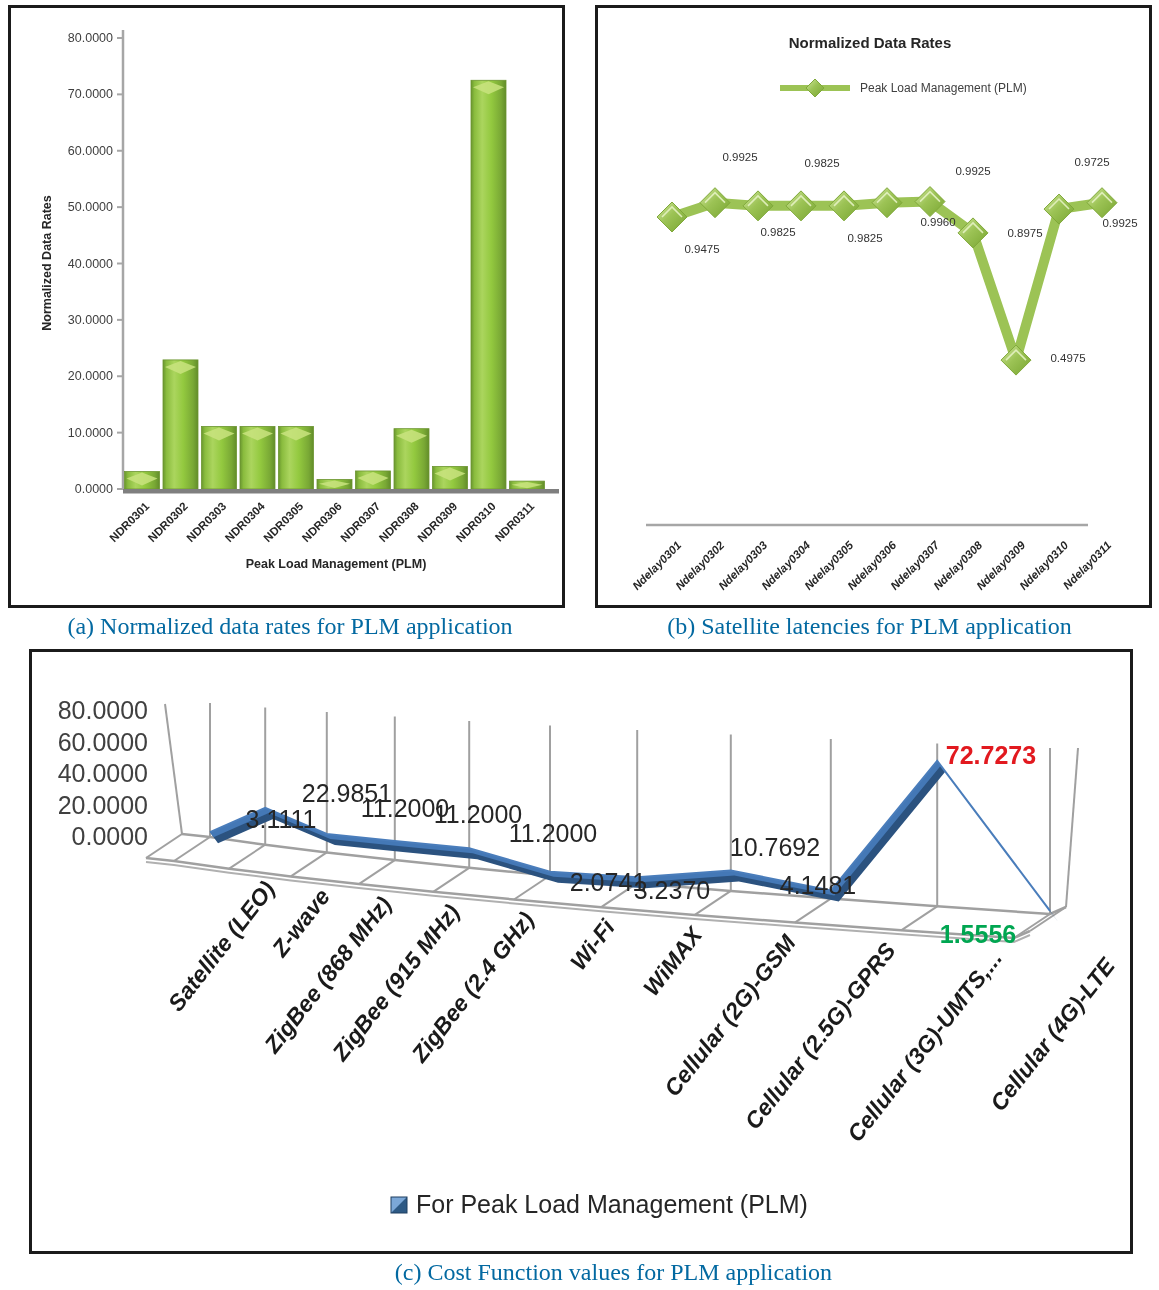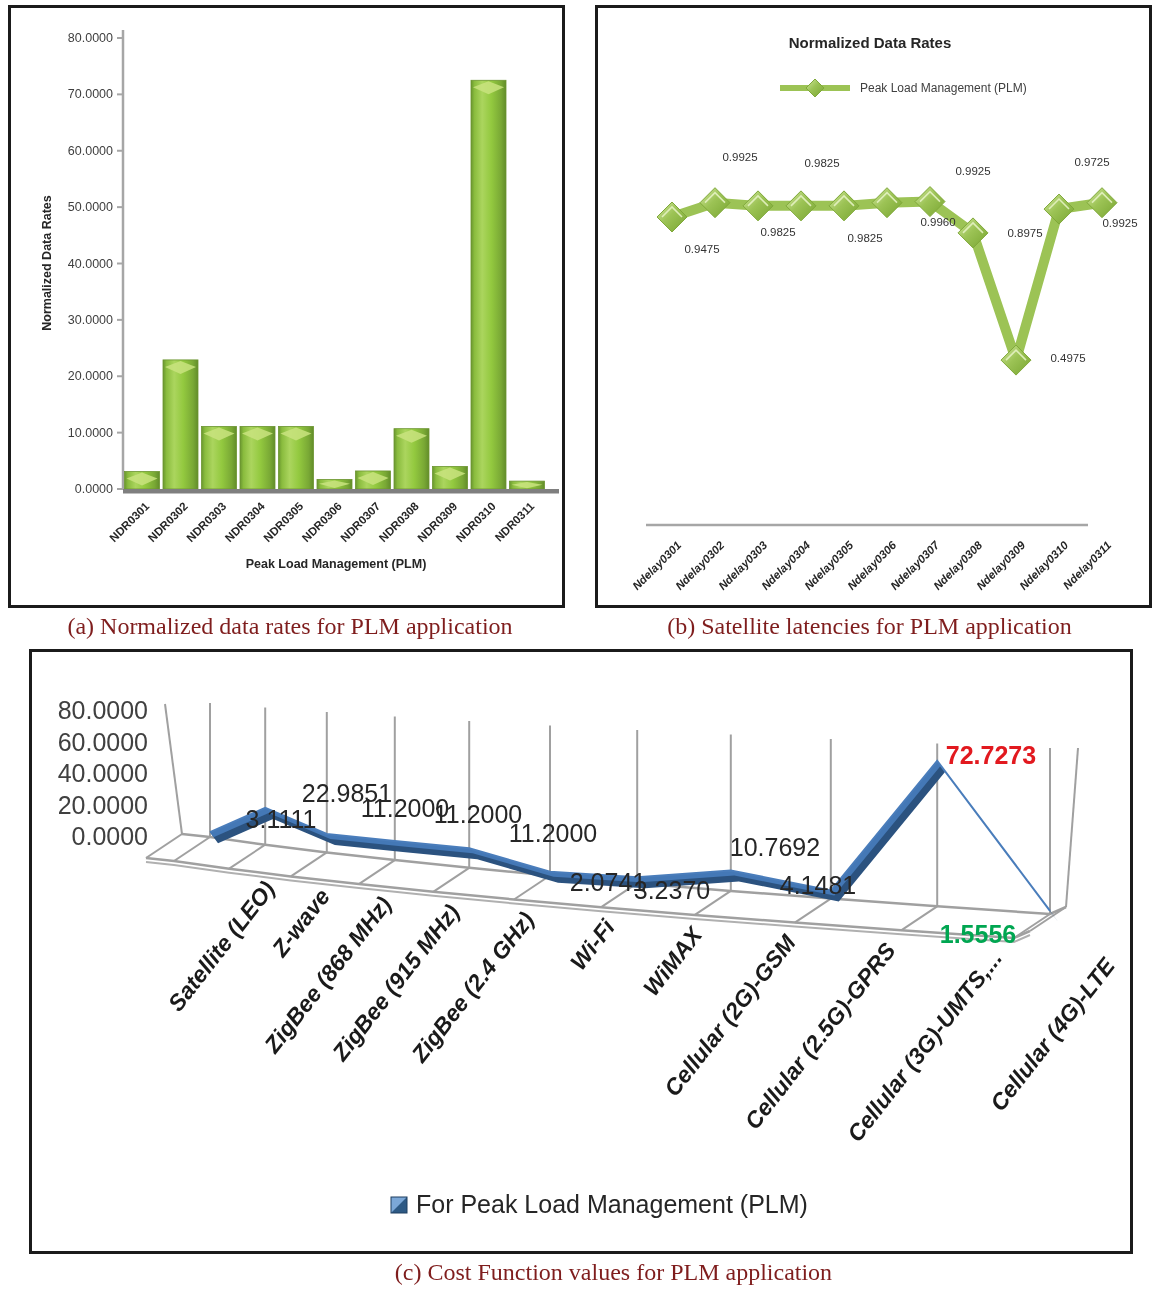--- a/index.html
+++ b/index.html
@@ -1,21 +1,21 @@
 <!DOCTYPE html>
 <html><head>
 <meta charset="utf-8">
 <style>
   html,body{margin:0;padding:0;background:#ffffff;}
   body{width:1159px;height:1290px;position:relative;font-family:"Liberation Sans",sans-serif;}
   .panel{position:absolute;background:#ffffff;border:3px solid #1b1b1b;box-sizing:border-box;overflow:hidden;}
   #panel-a{left:8px;top:5px;width:557px;height:603px;}
   #panel-b{left:595px;top:5px;width:557px;height:603px;}
   #panel-c{left:29px;top:649px;width:1104px;height:605px;}
-  .caption{position:absolute;font-family:"Liberation Serif",serif;font-size:24px;color:#7f1d1d;text-align:center;}
+  .caption{position:absolute;font-family:"Liberation Serif",serif;font-size:24px;color:#0369a1;text-align:center;}
   #cap-a{left:0;top:613px;width:580px;}
   #cap-b{left:580px;top:613px;width:579px;}
   #cap-c{left:0;top:1259px;width:1159px;margin-left:34px;}
   svg{display:block;}
   text{font-family:"Liberation Sans",sans-serif;}
 </style>
 </head>
 <body>
 
 <div id="panel-a" class="panel">

